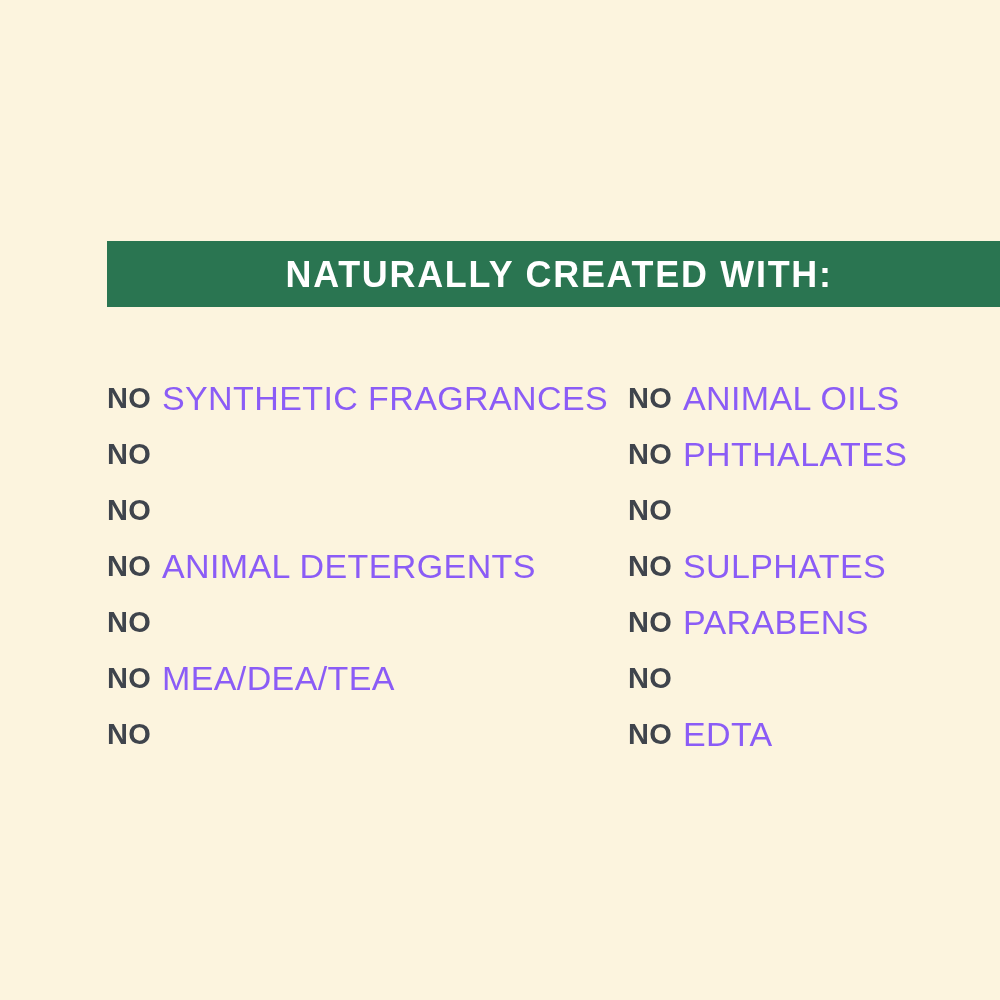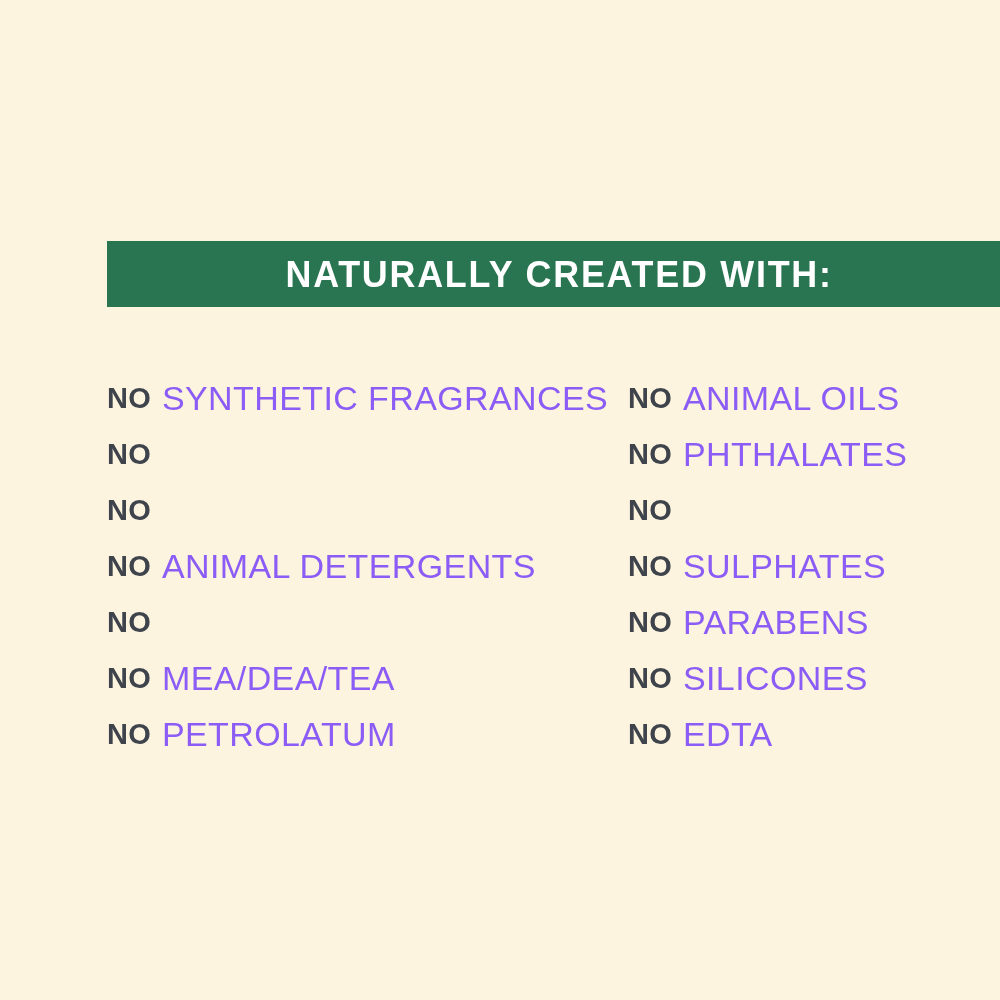--- a/index.html
+++ b/index.html
@@ -114,21 +114,20 @@
       </div>
       <div class="claim-row">
         <span class="claim-no">NO</span>
       </div>
       <div class="claim-row">
         <span class="claim-no">NO</span>
         <span class="claim-text">MEA/DEA/TEA</span>
       </div>
       <div class="claim-row">
         <span class="claim-no">NO</span>
-        <span class="claim-text">PETROLATUM</span>
       </div>
 
     </div>
 
     <div class="claim-column" id="column-right">
 
       <div class="claim-row">
         <span class="claim-no">NO</span>
         <span class="claim-text">ANIMAL OILS</span>
       </div>
@@ -142,21 +141,20 @@
       <div class="claim-row">
         <span class="claim-no">NO</span>
         <span class="claim-text">SULPHATES</span>
       </div>
       <div class="claim-row">
         <span class="claim-no">NO</span>
         <span class="claim-text">PARABENS</span>
       </div>
       <div class="claim-row">
         <span class="claim-no">NO</span>
-        <span class="claim-text">SILICONES</span>
       </div>
       <div class="claim-row">
         <span class="claim-no">NO</span>
         <span class="claim-text">EDTA</span>
       </div>
 
     </div>
 
   </div>
 

